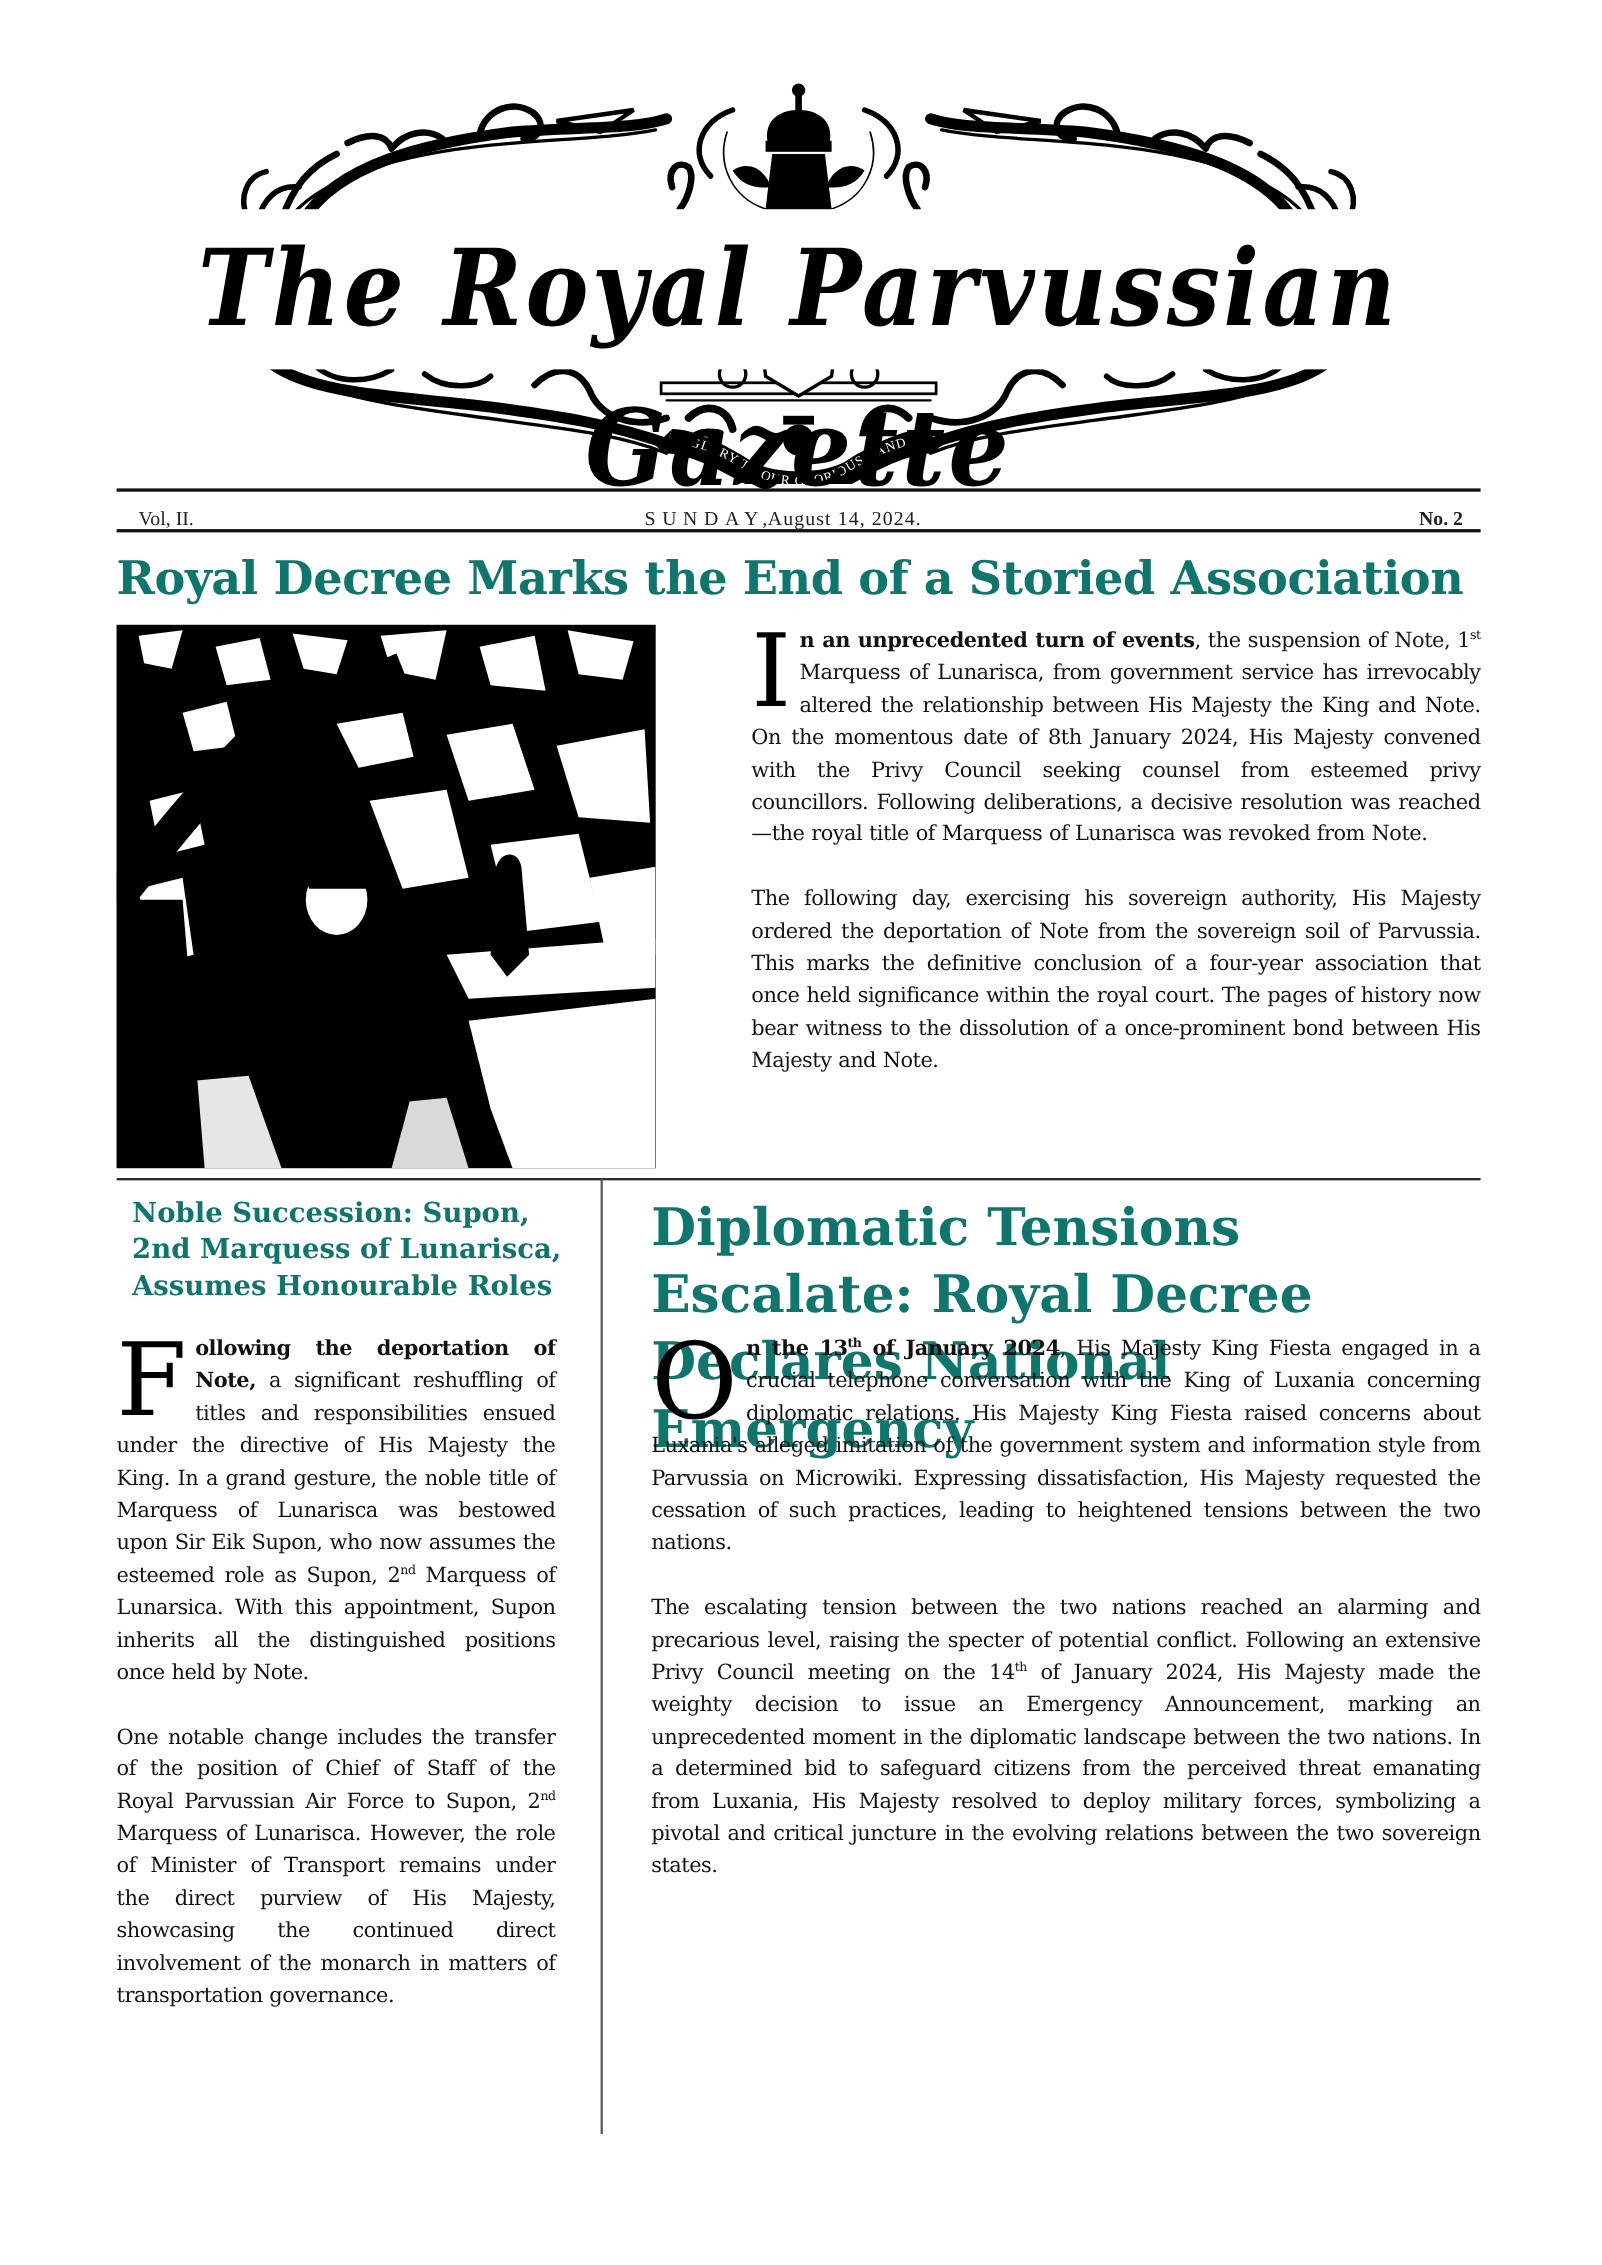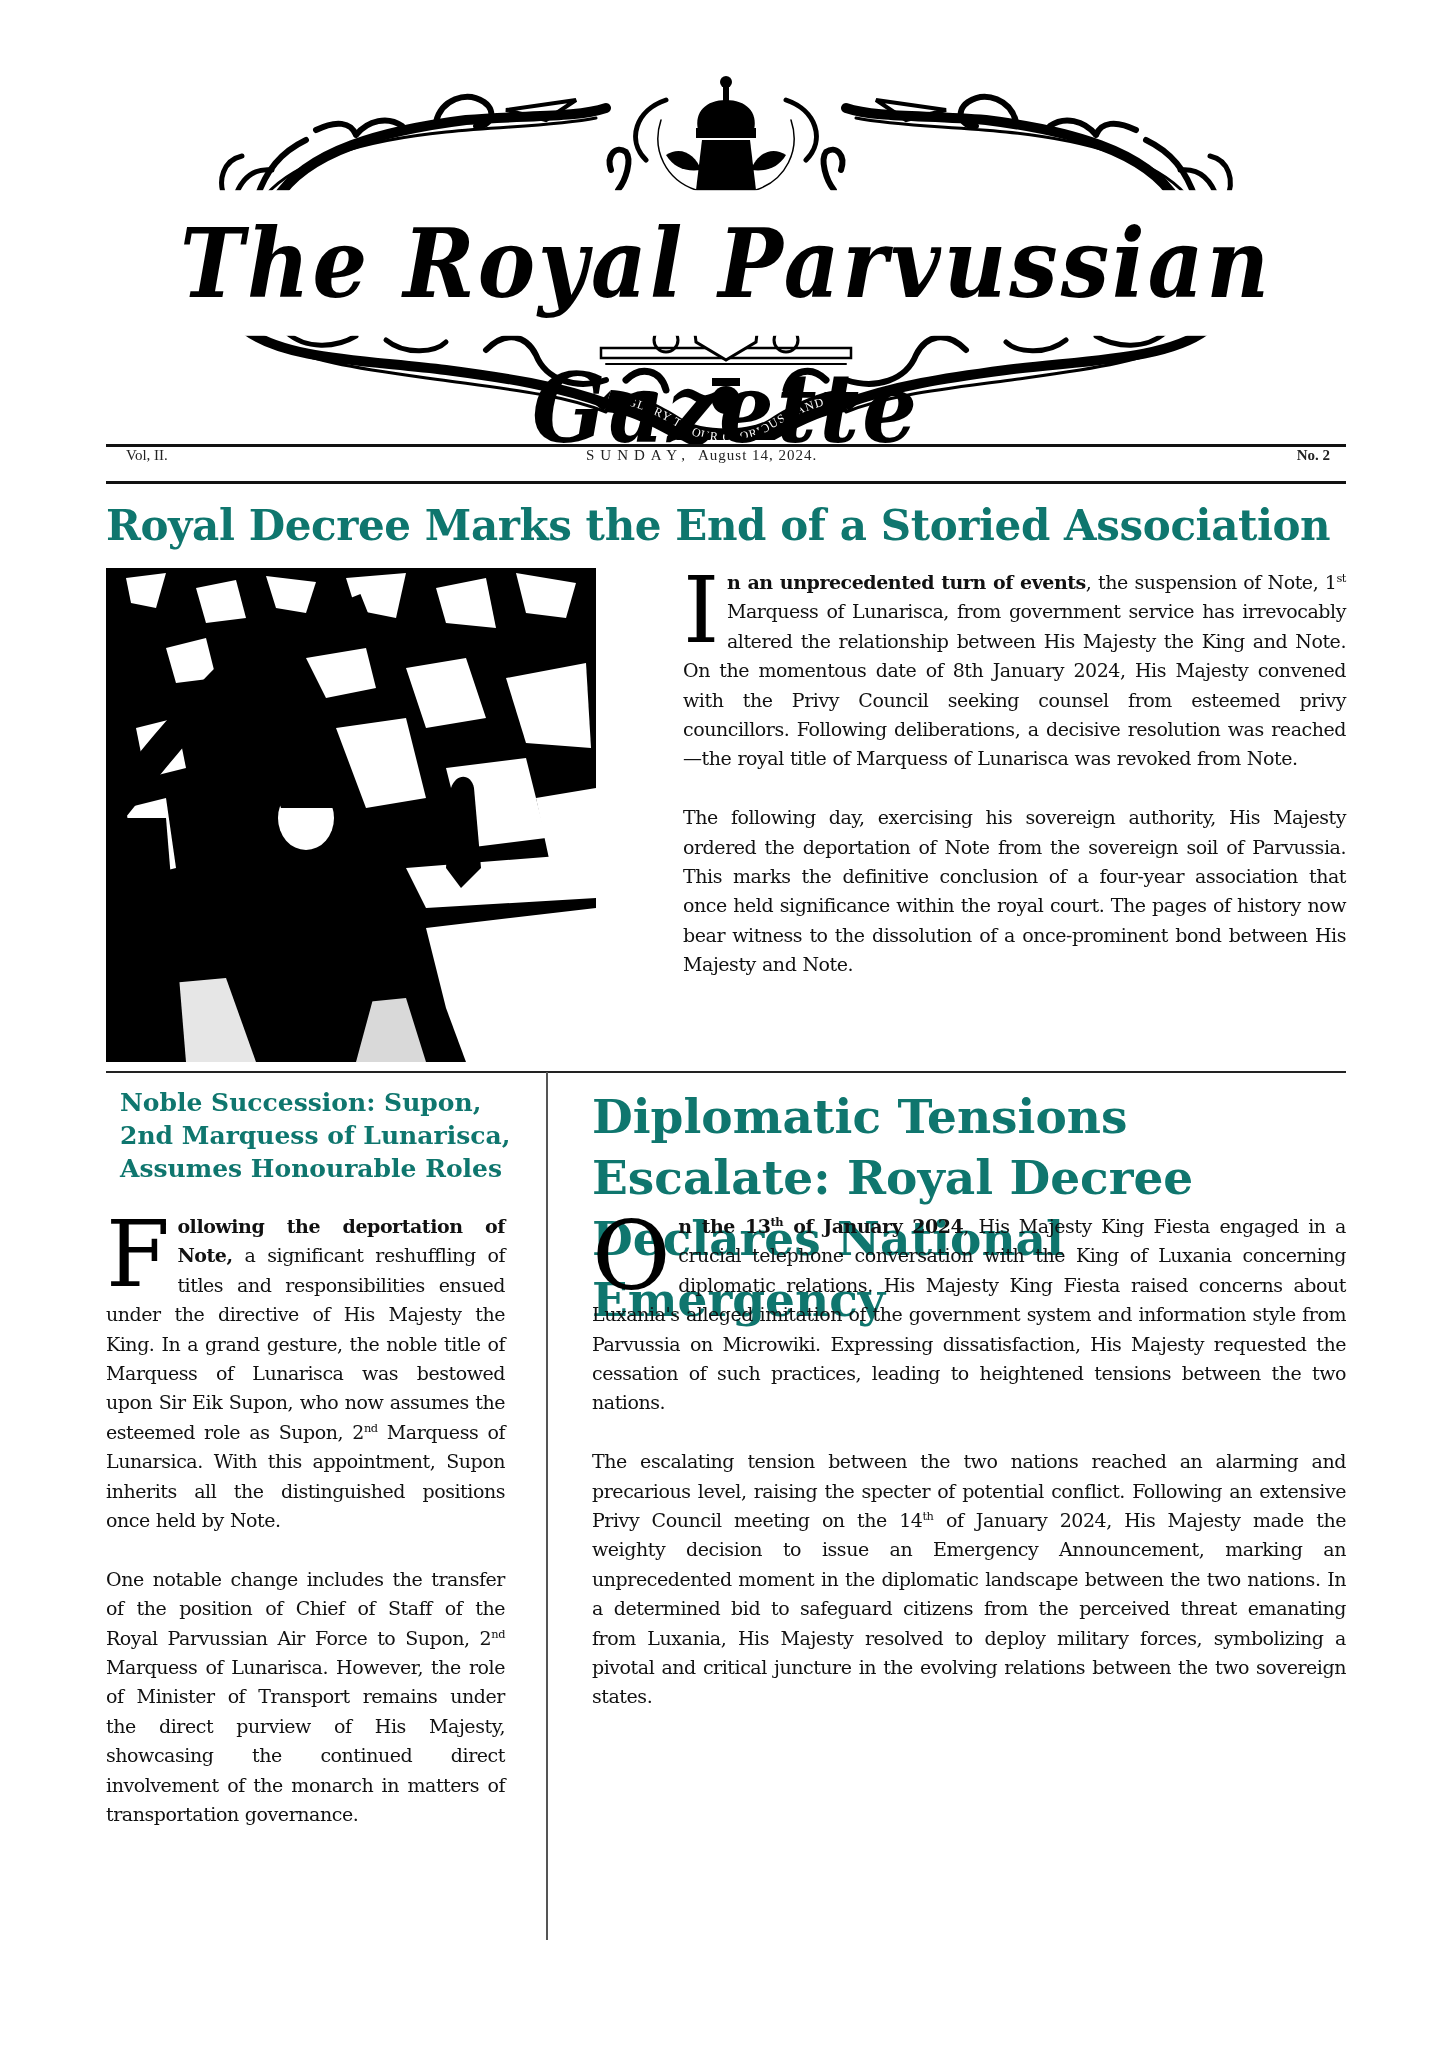--- a/index.html
+++ b/index.html
@@ -12,21 +12,21 @@
   #masthead-title {
     position: absolute; left: 0; top: 138px; width: 1240px; height: 130px;
     background: #fff; text-align: center;
     font-family: "DejaVu Serif", serif; font-weight: bold; font-style: italic;
     font-size: 86px; line-height: 130px; letter-spacing: 3px; color: #000;
     transform: scaleY(1.12);
   }
 
   
   #dateline { left: 106px; top: 444px; width: 1240px; height: 40px; border-top: 3px solid #111; border-bottom: 3px solid #111; box-sizing: border-box; }
-  #dateline span { position: absolute; top: 0; font-family: "Liberation Serif", serif; font-size: 15px; color: #222; text-align: right; }
+  #dateline span { position: absolute; top: 14px; font-family: "Liberation Serif", serif; font-size: 18px; color: #222; text-align: right; }
   #vol { left: 20px; }
   #date-day { left: 480px; letter-spacing: 6px; }
   #date-rest { left: 592px; letter-spacing: 1px; }
   #issue { right: 16px; font-weight: bold; }
 
   
   .headline { font-family: "DejaVu Serif", serif; font-weight: bold; color: #0f766e; margin: 0; }
   #main-headline { left: 106px; top: 496px; width: 1240px; font-size: 42px; line-height: 60px; white-space: nowrap; letter-spacing: -0.4px; }
 
   

